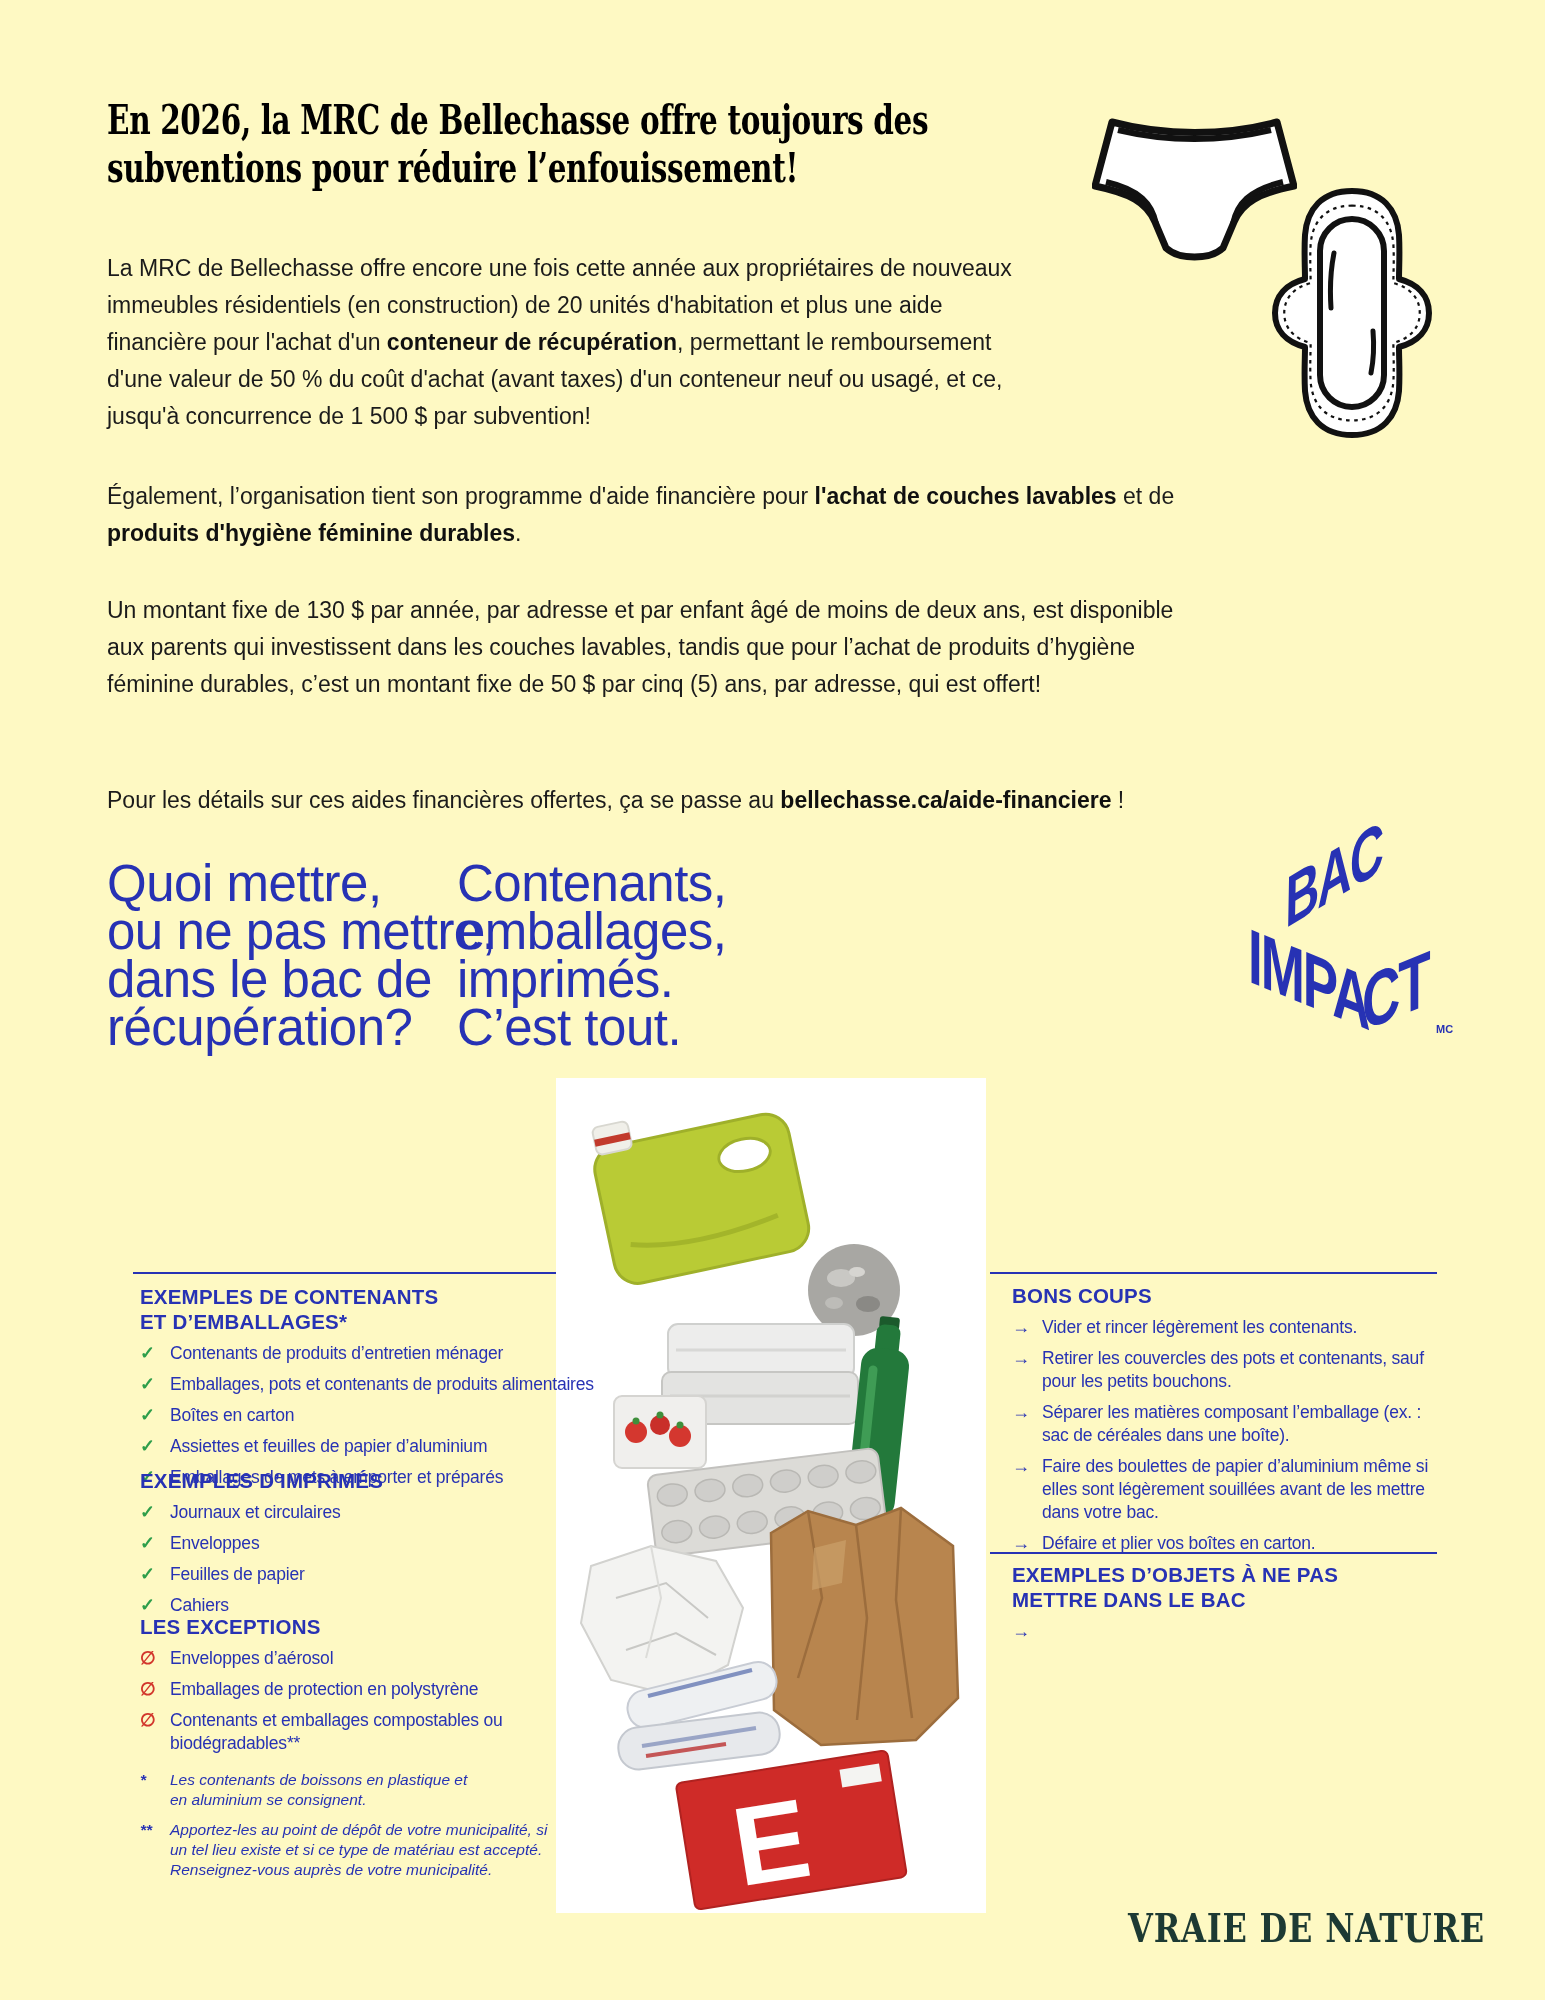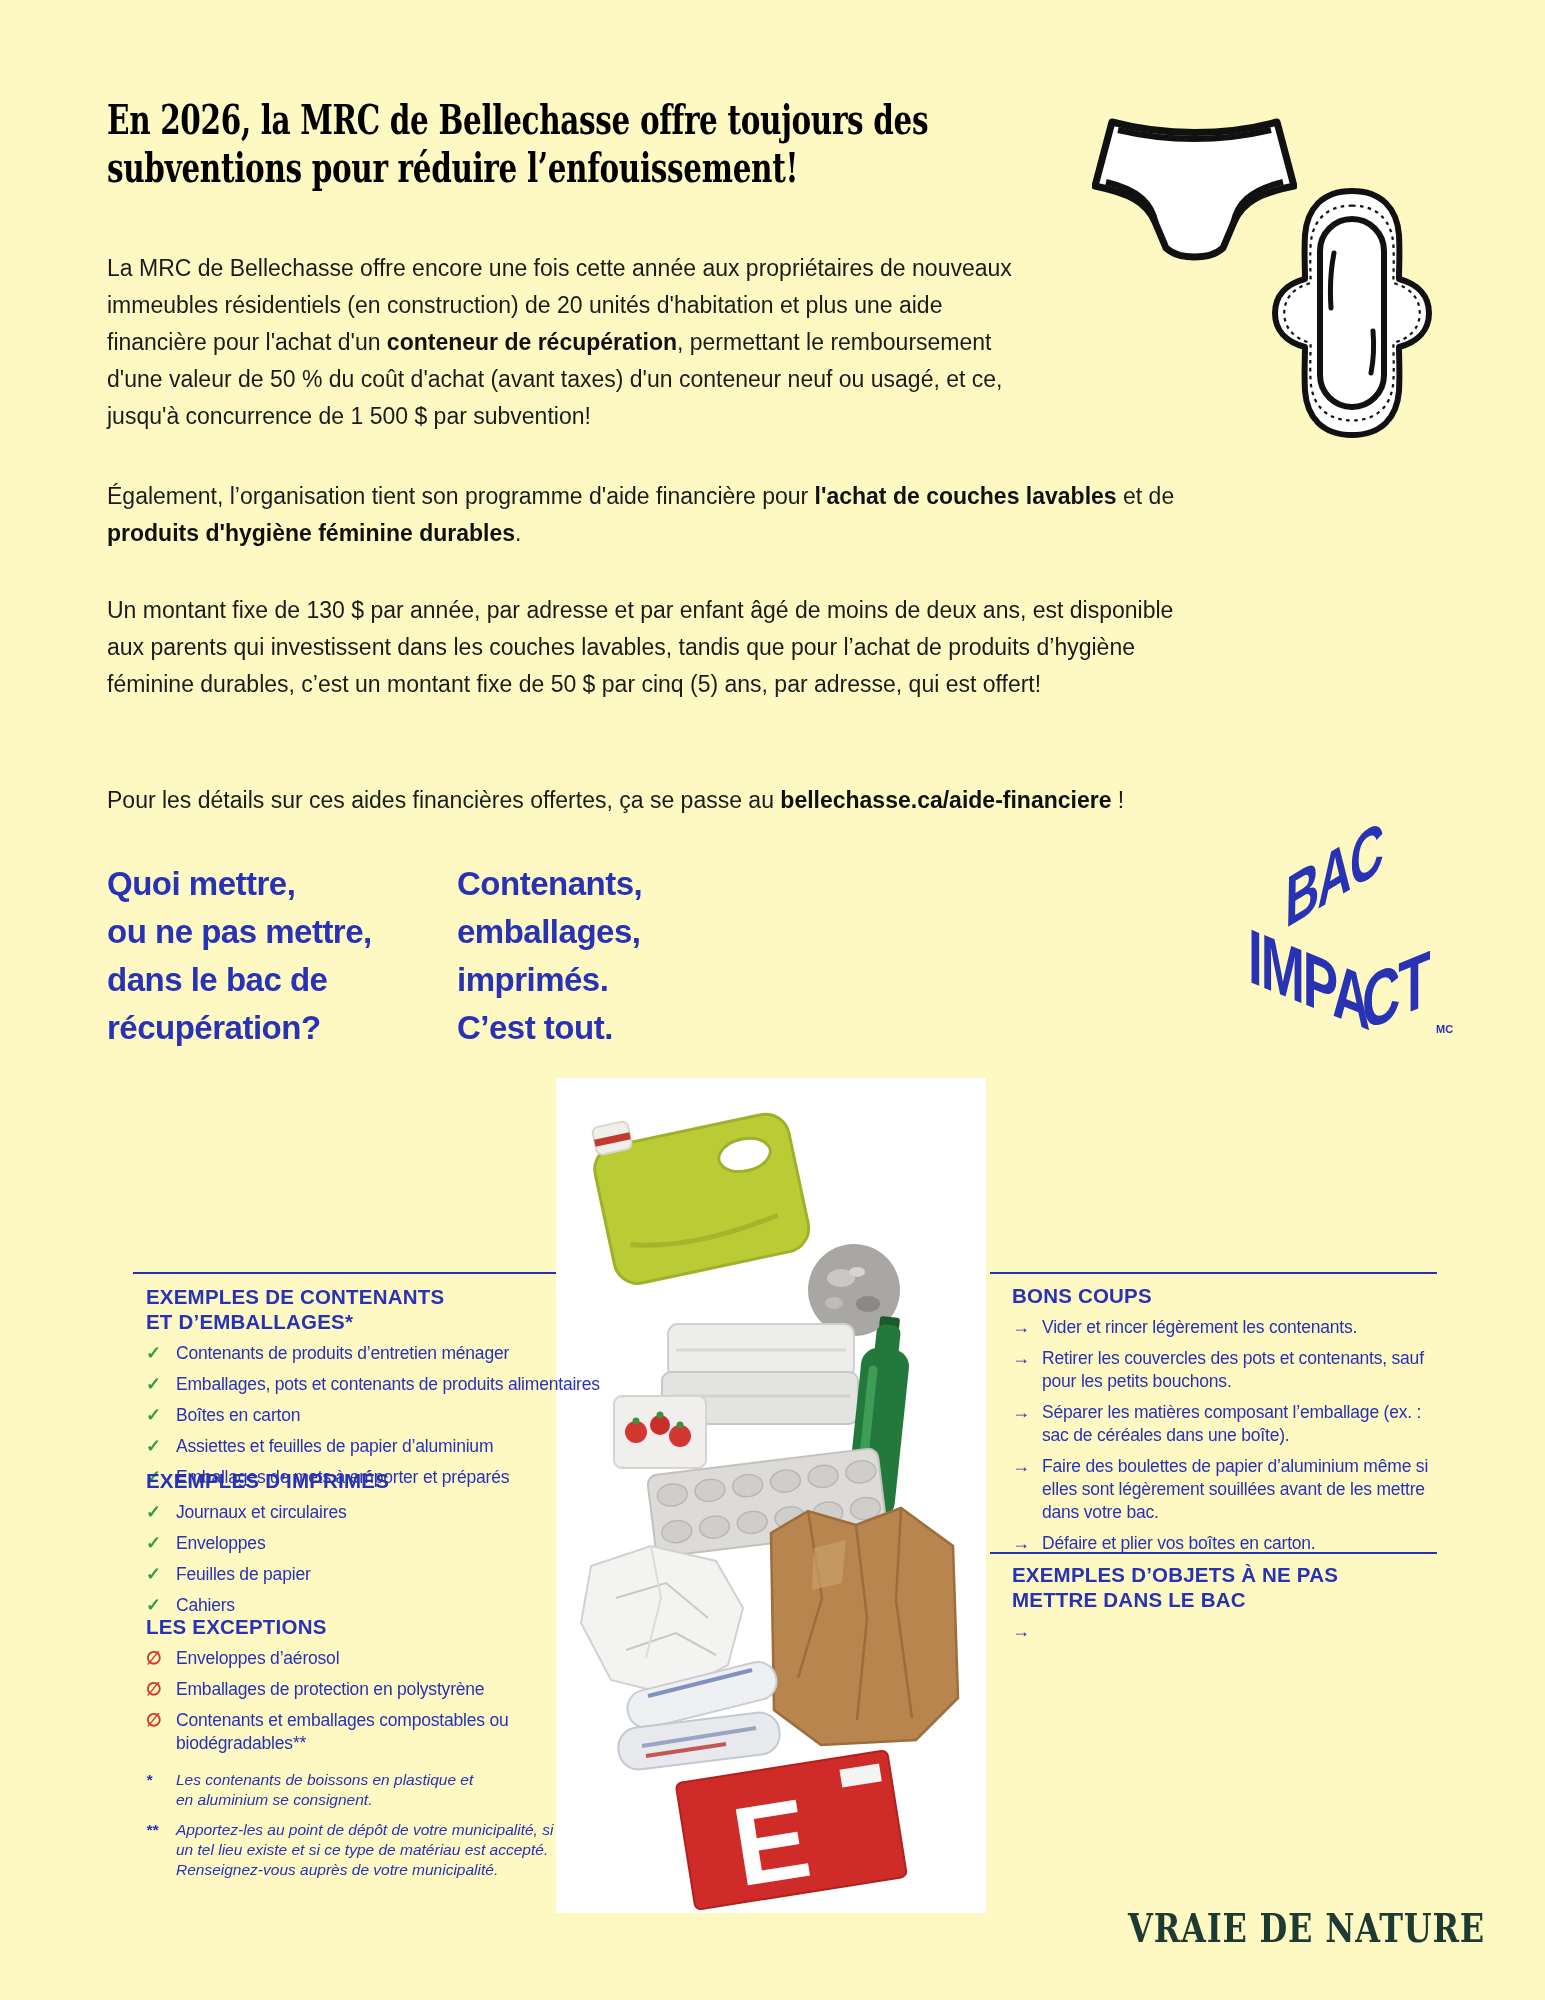--- a/index.html
+++ b/index.html
@@ -28,38 +28,38 @@
   .icon-pad{position:absolute;left:1268px;top:183px;}
   
   .para{position:absolute;left:107px;font-size:23px;line-height:37px;color:var(--ink);}
   .p1{top:250px;width:930px;}
   .p2{top:478px;width:1075px;}
   .p3{top:592px;width:1080px;}
   .p4{top:782px;width:1080px;}
   .para b{font-weight:bold;color:#101010;}
   .url{font-weight:bold;}
   
-  .q-head{position:absolute;font-weight:bold;font-size:33px;line-height:48px;color:var(--blue);letter-spacing:-0.5px;}
+  .q-head{position:absolute;font-weight:normal;font-size:51px;line-height:48px;color:var(--blue);letter-spacing:-0.5px;}
   .q-left{left:107px;top:860px;}
   .q-mid{left:457px;top:860px;}
   
   .logo{position:absolute;left:1246px;top:854px;width:205px;height:225px;}
   .logo span{position:absolute;font-weight:bold;color:var(--blue);letter-spacing:-2px;line-height:1;}
   .logo .l-bac{font-size:55px;left:40px;top:14px;transform:rotate(-31deg) skewX(-32deg) scaleY(1.12);transform-origin:left top;}
   .logo .l-impa{font-size:53px;left:2px;top:62px;transform:skewY(22deg) scaleY(1.45);transform-origin:left top;}
   .logo .l-ct{font-size:53px;left:116px;top:112px;transform:skewY(-22deg) scaleY(1.45);transform-origin:left top;}
   .logo .l-mc{font-size:11px;left:190px;top:170px;letter-spacing:0;}
   
   .rule{position:absolute;height:2px;background:var(--blue);}
   .rule-left{left:133px;top:1272px;width:627px;}
   .rule-right{left:990px;top:1272px;width:447px;}
   .rule-right2{left:990px;top:1552px;width:447px;}
   
   .col{position:absolute;}
-  .col-left{left:140px;width:475px;margin-left:6px;}
+  .col-left{left:140px;width:475px;}
   .col-right{left:1012px;width:430px;}
   .sec-header{color:var(--blue);font-weight:bold;font-size:20.5px;line-height:25px;letter-spacing:0.2px;}
   .li{display:flex;gap:10px;color:var(--blue);font-size:17.5px;line-height:23px;letter-spacing:-0.2px;margin-top:8px;}
   .li .ic{flex:none;width:20px;font-size:18px;line-height:23px;}
   .ic-check{color:var(--green);font-weight:bold;}
   .ic-no{color:var(--red);font-weight:bold;}
   .ic-arrow{color:var(--blue);}
   .blk-containers{top:1284px;}
   .blk-prints{top:1468px;}
   .blk-exceptions{top:1614px;}

